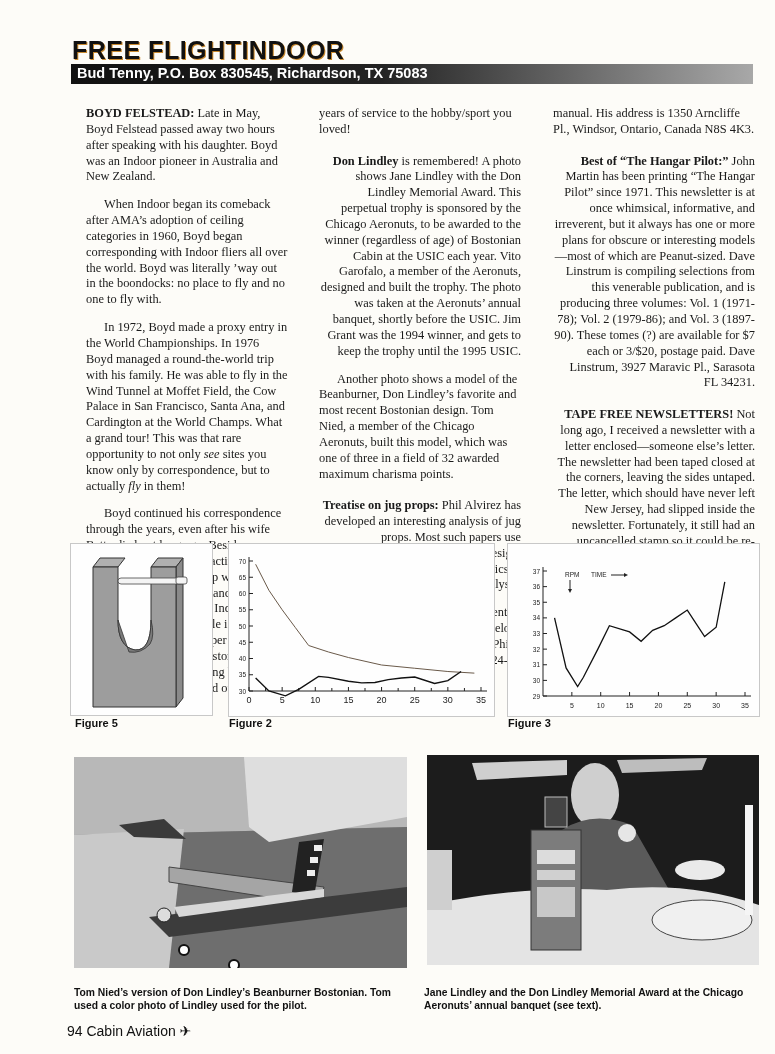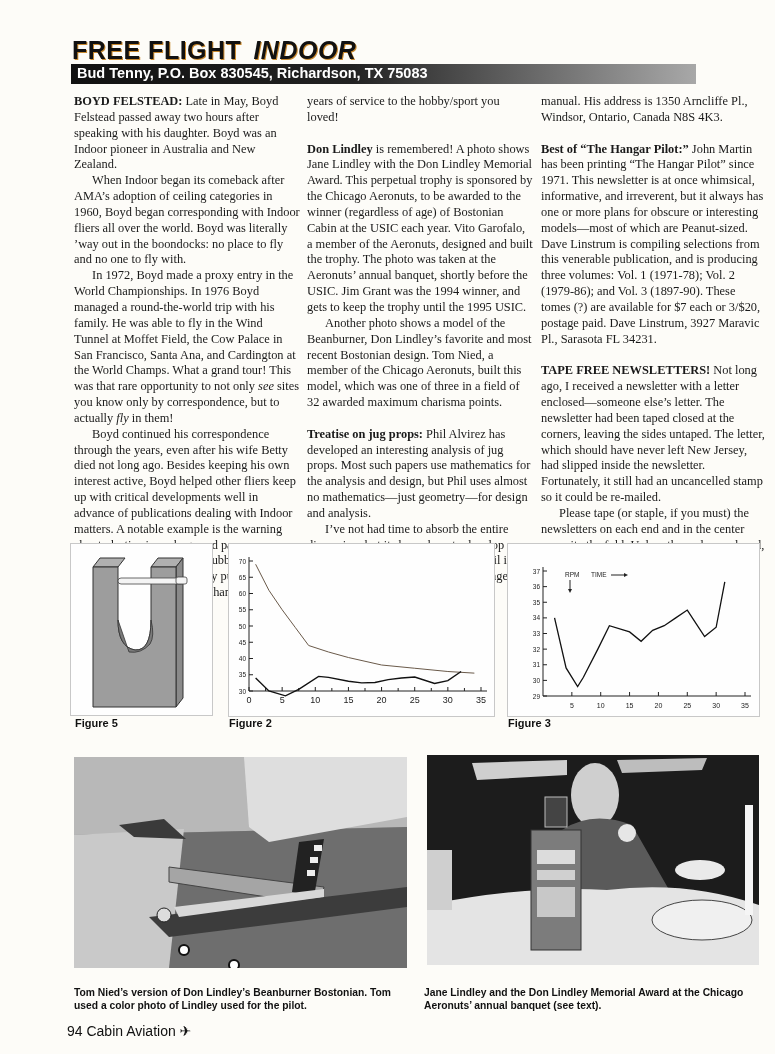--- a/index.html
+++ b/index.html
@@ -1,24 +1,24 @@
 <!DOCTYPE html>
 <html><head>
 <meta charset="utf-8">
 <style>
   html,body{margin:0;padding:0;}
   body{width:775px;height:1054px;background:#fdfcf8;position:relative;overflow:hidden;font-family:"Liberation Serif",serif;color:#1a1a1a;}
   .title{position:absolute;left:72px;top:36px;font-family:"Liberation Sans",sans-serif;font-weight:900;font-size:25px;letter-spacing:0.5px;color:#111;text-shadow:1px 1px 0 #c98a30;white-space:nowrap;}
-  .title .it{font-style:italic;margin-left:12px;}
-  .bar{position:absolute;left:71px;top:64px;width:625px;height:20px;background:linear-gradient(90deg,#111 0%,#222 45%,#777 80%,#a8a8a8 100%);}
+  .title .it{margin-left:0;}
+  .bar{position:absolute;left:71px;top:64px;width:682px;height:20px;background:linear-gradient(90deg,#111 0%,#222 45%,#777 80%,#a8a8a8 100%);}
   .bar span{position:absolute;left:6px;top:1px;font-family:"Liberation Sans",sans-serif;font-weight:bold;font-size:14.5px;color:#fff;white-space:nowrap;}
   .col{position:absolute;top:94px;font-size:12.4px;line-height:15.85px;text-align:left;}
-  .col p{margin:0;}
+  .col p{margin:12px;}
   .col p.ind{text-indent:18px;}
-  .col p.gap{margin-top:15.85px;}
+  .col p.gap{margin-top:15.85px;text-align:right;}
   .col b{font-weight:bold;}
   .c1{left:74px;width:226px;}
   .c2{left:307px;width:226px;}
   .c3{left:541px;width:226px;}
   .figbox{position:absolute;border:1px solid #c8c8c8;background:#fefefe;}
   .figlabel{position:absolute;font-family:"Liberation Sans",sans-serif;font-weight:bold;font-size:11px;color:#111;}
   .photo{position:absolute;overflow:hidden;}
   .caption{position:absolute;font-family:"Liberation Sans",sans-serif;font-weight:bold;font-size:10.3px;line-height:13px;color:#111;}
   .folio{position:absolute;left:67px;top:1023px;font-family:"Liberation Sans",sans-serif;font-size:14px;color:#111;white-space:nowrap;}
   svg text{font-family:"Liberation Sans",sans-serif;}

